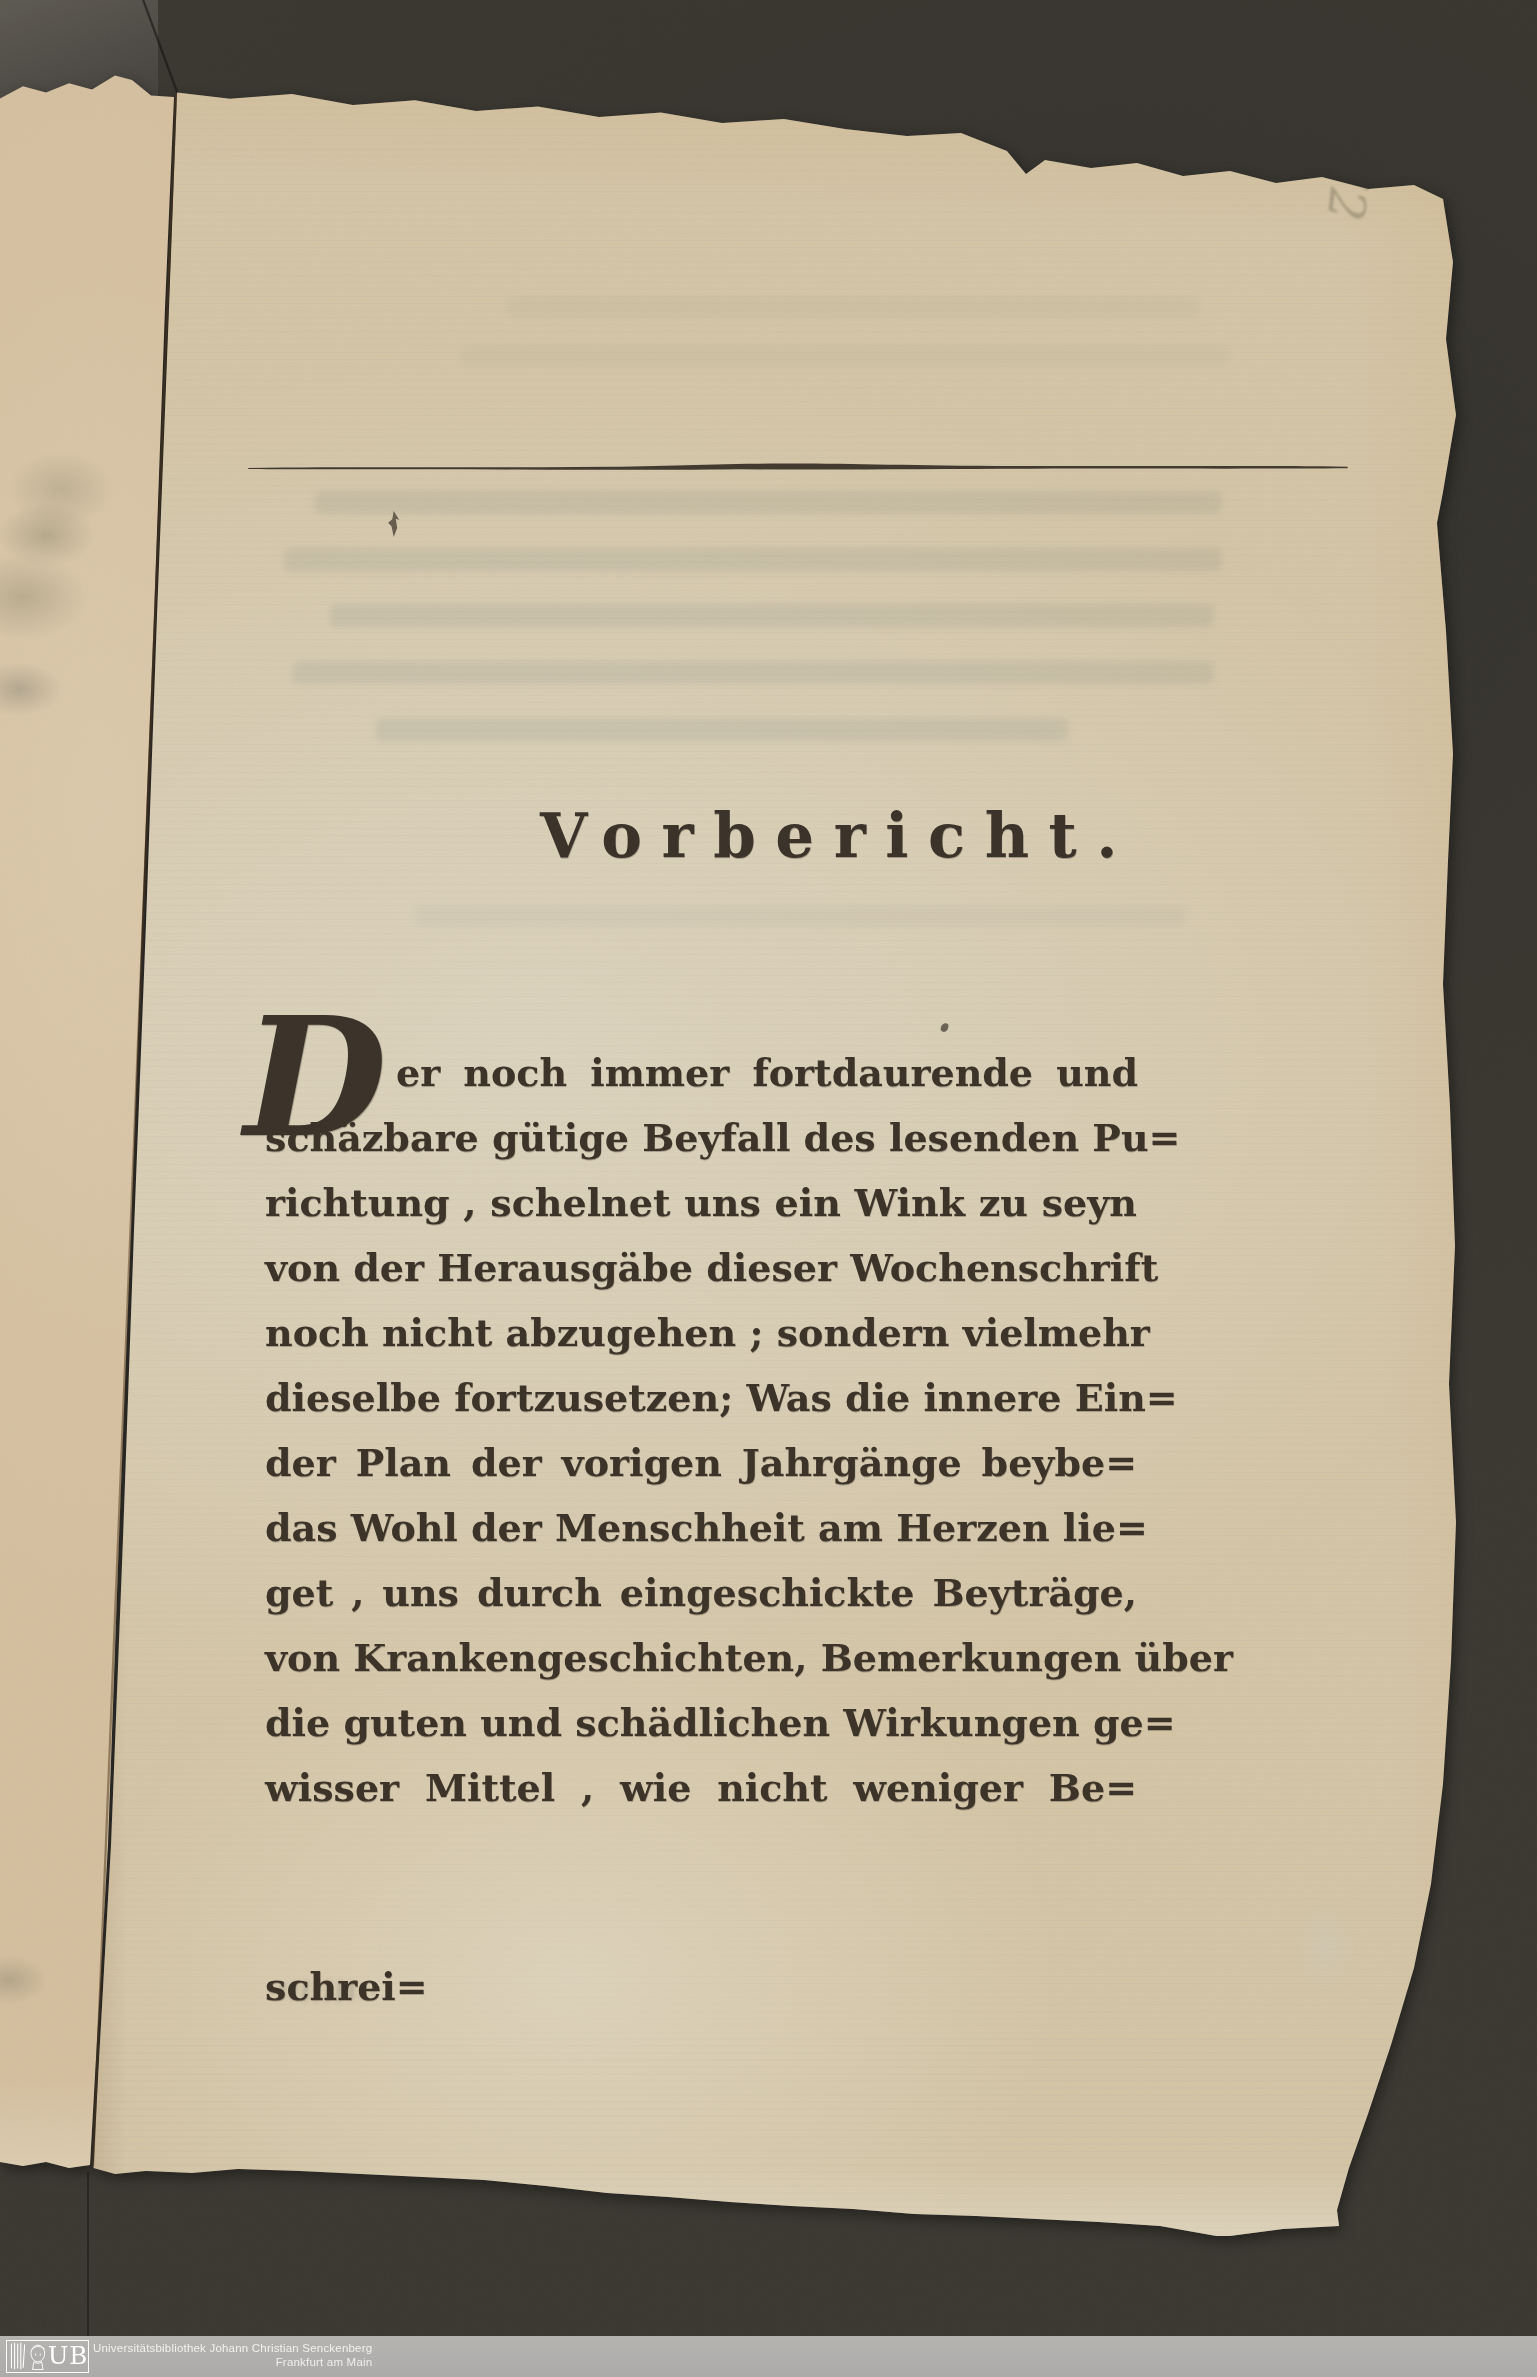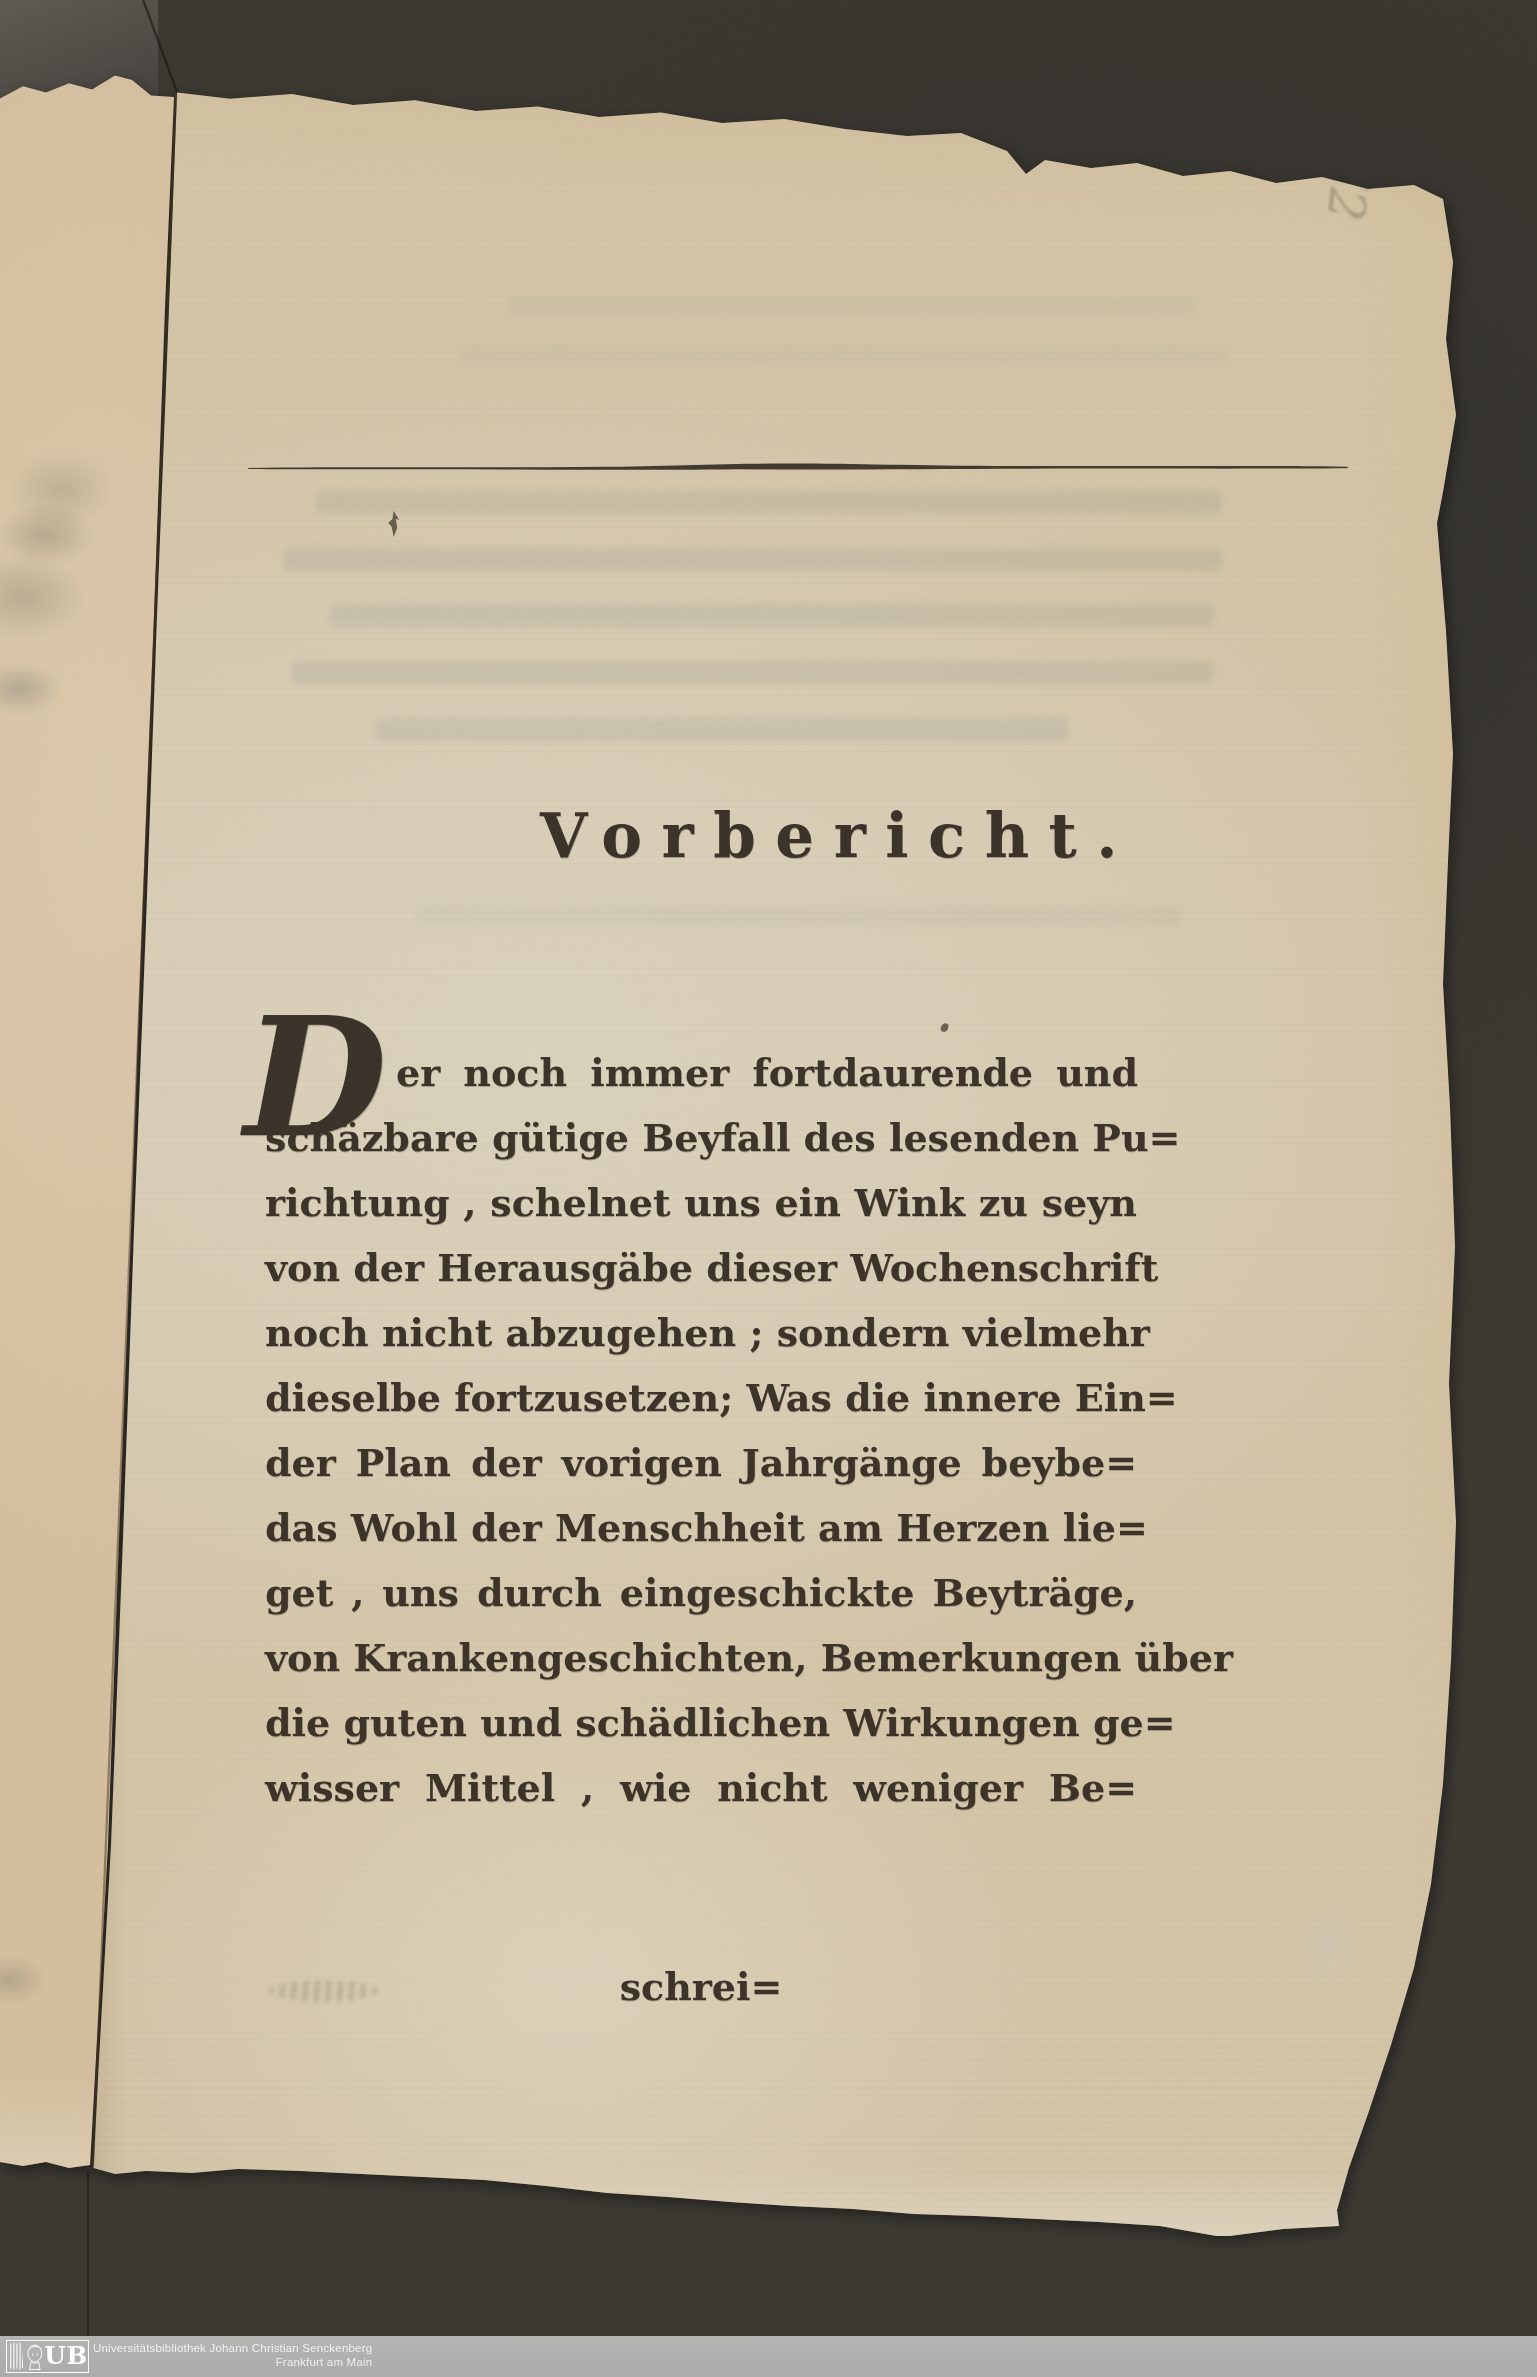--- a/index.html
+++ b/index.html
@@ -69,21 +69,21 @@
   .dropcap{position:absolute;left:152px;top:904px;font-size:165px;line-height:1;
      font-style:italic;font-weight:bold;color:#3a3229;
      text-shadow:0.8px 0.8px 0.8px rgba(58,48,38,0.35);}
 
   .bodytext{position:absolute;left:173px;top:949px;width:872px;
      font-size:38px;font-weight:bold;color:#3b3228;
      text-shadow:0.4px 0.6px 0 rgba(58,48,38,0.30);}
   .bodytext .line{height:65px;line-height:65px;text-align:justify;text-align-last:justify;
      white-space:nowrap;}
   .bodytext .line:first-of-type{margin-left:131px;width:742px;}
-  .catchword{height:65px;line-height:65px;text-align:center;}
+  .catchword{height:65px;line-height:65px;text-align:left;}
 
   .hand-number{position:absolute;left:1224px;top:68px;font-size:51px;font-style:italic;
      color:rgba(100,92,72,0.38);transform:rotate(96deg);filter:blur(0.8px);}
 
   .ink-mark{position:absolute;left:294px;top:420px;width:14px;height:26px;
      background:#4a4236;opacity:0.8;filter:blur(0.4px);
      clip-path:polygon(55% 0,95% 35%,70% 30%,80% 65%,55% 100%,40% 60%,15% 45%,45% 32%);}
 
   .speckle{position:absolute;left:849px;top:932px;width:7px;height:9.2px;border-radius:60% 40% 55% 45%;
      background:#443c30;opacity:0.75;transform:rotate(18deg);}
@@ -103,21 +103,21 @@
 
   .grain-svg{position:absolute;left:0;top:0;mix-blend-mode:overlay;opacity:0.55;pointer-events:none;}
 
   
   .wm-bar{position:absolute;left:0;right:0;bottom:0;height:41px;
      background:linear-gradient(#b6b4b1,#adabaa);z-index:50;
      font-family:"Liberation Sans", sans-serif;color:#f5f4f2;}
   .wm-logo{position:absolute;left:6.1px;top:3.8px;width:83px;height:33px;border:1.5px solid #fbfbfa;
      box-sizing:border-box;display:flex;align-items:center;}
   .wm-fan{margin-left:1.5px;}
-  .wm-ub{font-family:"DejaVu Serif", serif;font-weight:bold;font-size:24.6px;line-height:1;
+  .wm-ub{font-family:"DejaVu Serif", serif;font-weight:normal;font-size:24.6px;line-height:1;
      color:#ffffff;letter-spacing:0.8px;margin-left:1.5px;}
   .wm-text{position:absolute;left:93px;top:4.6px;line-height:14.6px;font-size:11.5px;
      letter-spacing:0.2px;color:#f2f1ef;text-align:right;}
   .wm-text .l2{font-size:11.5px;color:#efeeec;}
 </style>
 </head>
 <body>
 
 <div id="stage">
 

